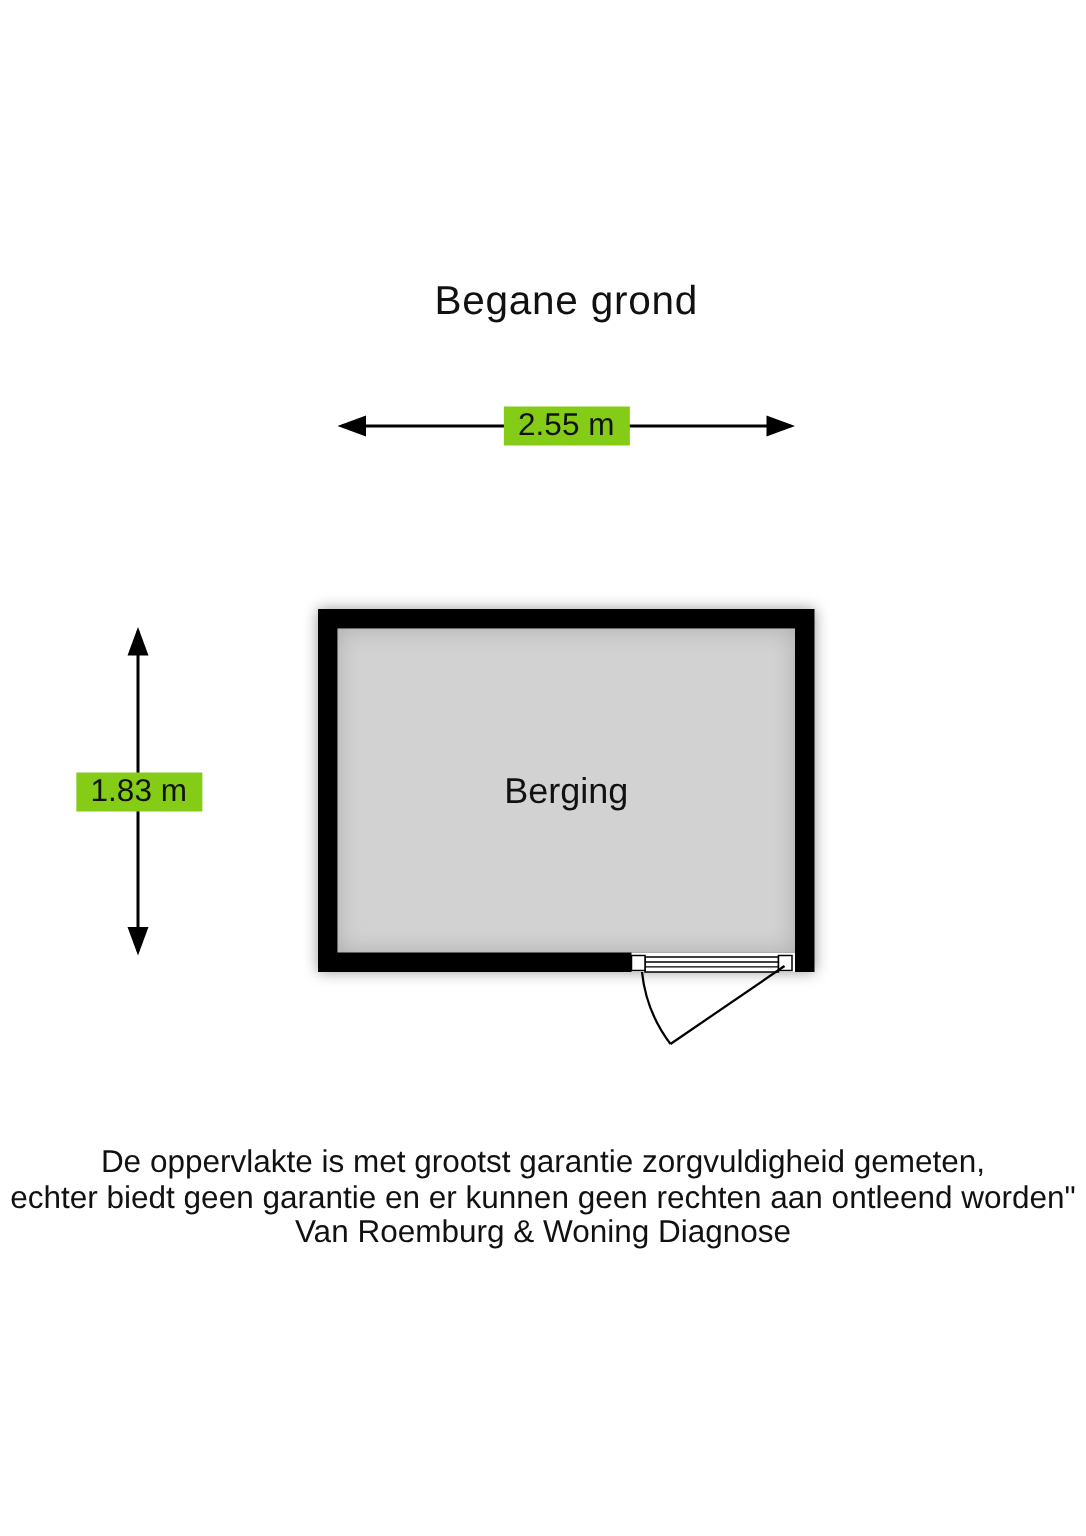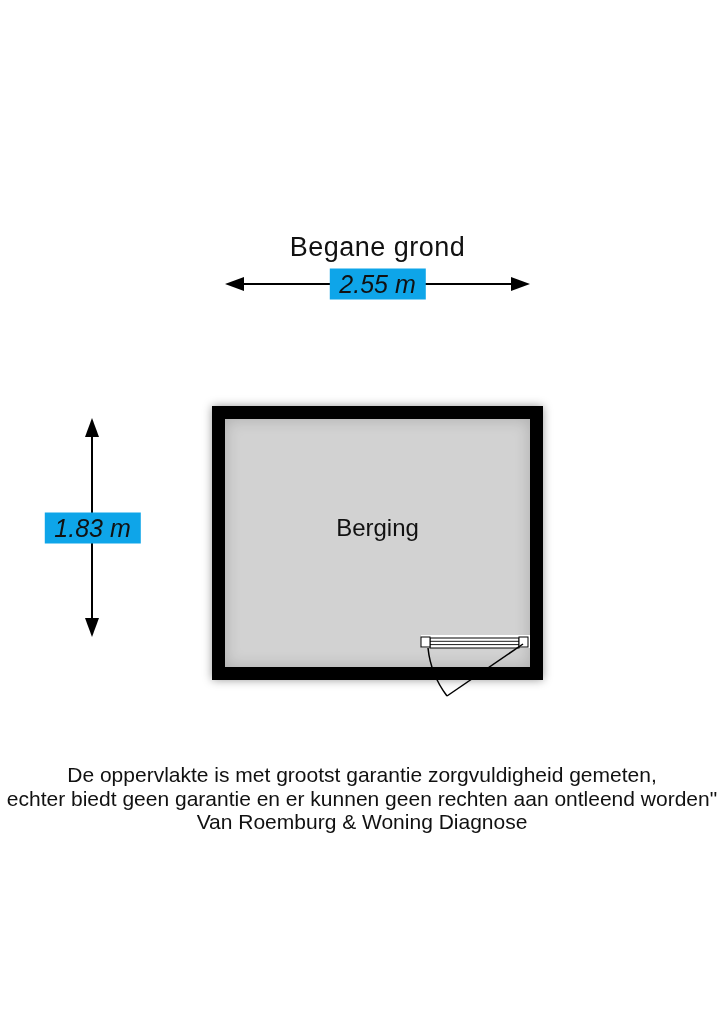--- a/index.html
+++ b/index.html
@@ -16,49 +16,47 @@
   
   .title {
     position: absolute;
     left: 212px;
     top: 185px;
     width: 331px;
     text-align: center;
     font-size: 27px;
     letter-spacing: 0.5px;
     white-space: nowrap;
-    margin-top: 47px;
   }
 
   
   .hdim { position: absolute; left: 225px; top: 271px; width: 305px; height: 26px; }
   .hline { position: absolute; left: 3px; right: 3px; top: 12px; height: 2px; background: #000; }
   .vdim { position: absolute; left: 80px; top: 418px; width: 25px; height: 219px; text-align: right; }
   .vline { position: absolute; top: 3px; bottom: 3px; left: 11px; width: 2px; background: #000; }
   .arr { position: absolute; width: 0; height: 0; }
   .arr-left  { left: 0; top: 6px; border-top: 7px solid transparent; border-bottom: 7px solid transparent; border-right: 19px solid #000; }
   .arr-right { right: 0; top: 6px; border-top: 7px solid transparent; border-bottom: 7px solid transparent; border-left: 19px solid #000; }
   .arr-up    { top: 0; left: 5px; border-left: 7px solid transparent; border-right: 7px solid transparent; border-bottom: 19px solid #000; }
   .arr-down  { bottom: 0; left: 5px; border-left: 7px solid transparent; border-right: 7px solid transparent; border-top: 19px solid #000; }
   .dimlabel {
     position: absolute;
     left: 50%; top: 50%;
     transform: translate(-50%, -50%);
-    background: #0ea5e9;
+    background: #84cc16;
     padding: 1px 10px;
-    font-size: 25px;
+    font-size: 21px;
     white-space: nowrap;
-    font-style: italic;
   }
 
   
   .room {
     position: absolute;
     left: 212px; top: 406px;
-    width: 331px; height: 274px;
+    width: 331px; height: 242px;
     background: #000000;
     box-shadow: 0 0 9px rgba(0,0,0,0.40);
   }
   .floor {
     position: absolute;
     left: 13px; top: 13px; right: 13px; bottom: 13px;
     background: #d2d2d2;
     box-shadow: inset 0 0 16px rgba(0,0,0,0.18);
   }
   .room-labels { position: absolute; left: 0; right: 0; top: 95px; text-align: center; }

